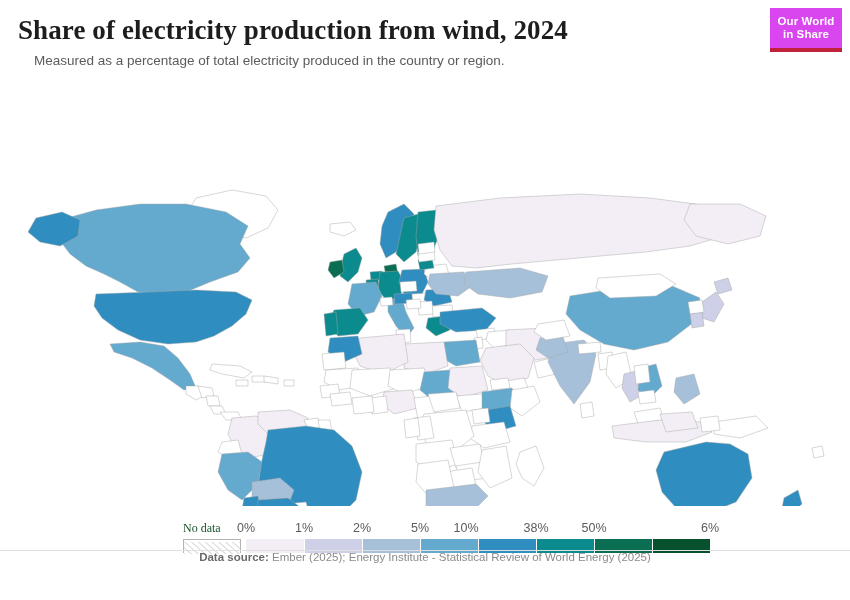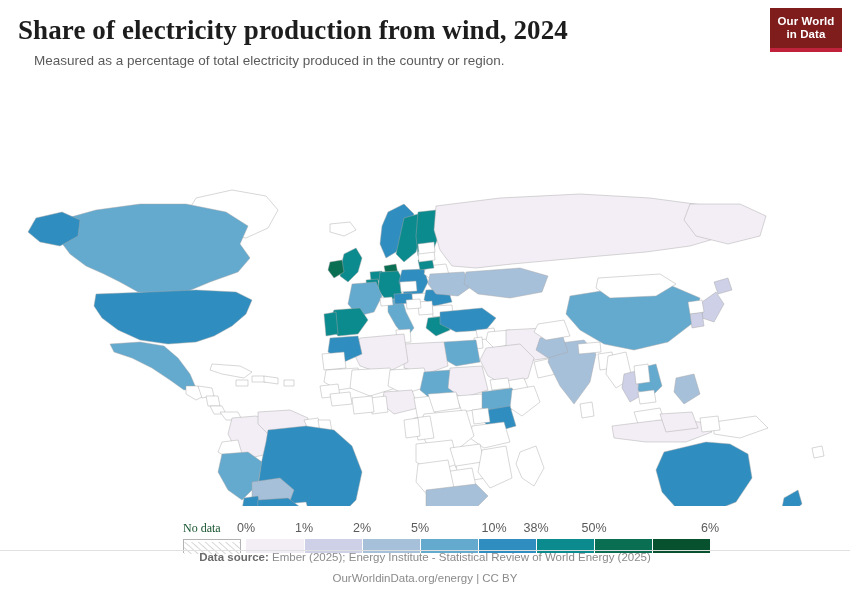--- a/index.html
+++ b/index.html
@@ -22,21 +22,21 @@
   }
   .subtitle{
     font-size:13.5px;line-height:18px;color:#5b5b5b;
     margin:6px 0 0 16px;font-weight:400;
   }
 
   
   .logo{
     position:absolute;top:8px;right:8px;
     width:72px;height:44px;
-    background:#7f1d1d;
+    background:#d946ef;
     display:flex;flex-direction:column;align-items:center;justify-content:center;
     box-sizing:border-box;
     border-bottom:4px solid #c0223b;
   }
   .logo span{
     color:#fff;font-size:11.5px;line-height:13px;font-weight:700;
     display:block;text-align:center;letter-spacing:.1px;
   }
 
   
@@ -83,21 +83,21 @@
 
 <div class="chart">
 
   <div class="header">
     <h1 class="title">Share of electricity production from wind, 2024</h1>
     <p class="subtitle">Measured as a percentage of total electricity produced in the country or region.</p>
   </div>
 
   <div class="logo">
     <span>Our World</span>
-    <span>in Data</span>
+    <span>in Share</span>
   </div>
 
   <div class="map-wrap">
     <svg viewBox="0 0 850 420" preserveAspectRatio="xMidYMid meet">
       <g id="countries">
           <rect width="850" height="420" fill="#ffffff"></rect>
           <path d="M196 112 L232 104 L266 110 L278 124 L268 142 L246 152 L222 148 L200 136 L190 122 Z Z" fill="#ffffff" class="ctry">
             <title>Greenland</title>
           </path>
           <path d="M60 134 L96 124 L140 118 L186 118 L226 126 L248 140 L240 158 L250 172 L238 186 L210 196 L186 206 L160 208 L138 206 L120 196 L104 188 L86 180 L70 168 L58 152 Z Z" fill="#64aacf" class="ctry">
@@ -522,35 +522,34 @@
           <div class="bin" style="width: 58px; background: rgb(7, 81, 47);"></div>
         </div>
       <div class="ticks" id="legend-ticks">
           <div class="tick-label" style="left: 0px;">0%</div>
           <div class="tick-label" style="left: 58px;">1%</div>
           <div class="tick-mark" style="left: 58px;"></div>
           <div class="tick-label" style="left: 116px;">2%</div>
           <div class="tick-mark" style="left: 116px;"></div>
           <div class="tick-label" style="left: 174px;">5%</div>
           <div class="tick-mark" style="left: 174px;"></div>
-          <div class="tick-label" style="left: 248px;">10%</div>
+          <div class="tick-label" style="left: 220px;">10%</div>
           <div class="tick-mark" style="left: 232px;"></div>
           <div class="tick-label" style="left: 290px;">38%</div>
           <div class="tick-mark" style="left: 290px;"></div>
           <div class="tick-label" style="left: 348px;">50%</div>
           <div class="tick-mark" style="left: 348px;"></div>
           <div class="tick-label" style="left: 464px;">6%</div>
           <div class="tick-mark" style="left: 406px;"></div>
         </div>
     </div>
   </div>
 
   <div class="footer">
     <div class="footer-inner">
       <div class="src">
         <strong>Data source:</strong>
         <span>Ember (2025); Energy Institute - Statistical Review of World Energy (2025)</span>
       </div>
-      <div class="lic">OurWorldinData.org/energy | CC BY</div>
     </div>
   </div>
 
 </div>
 
 </body></html>

